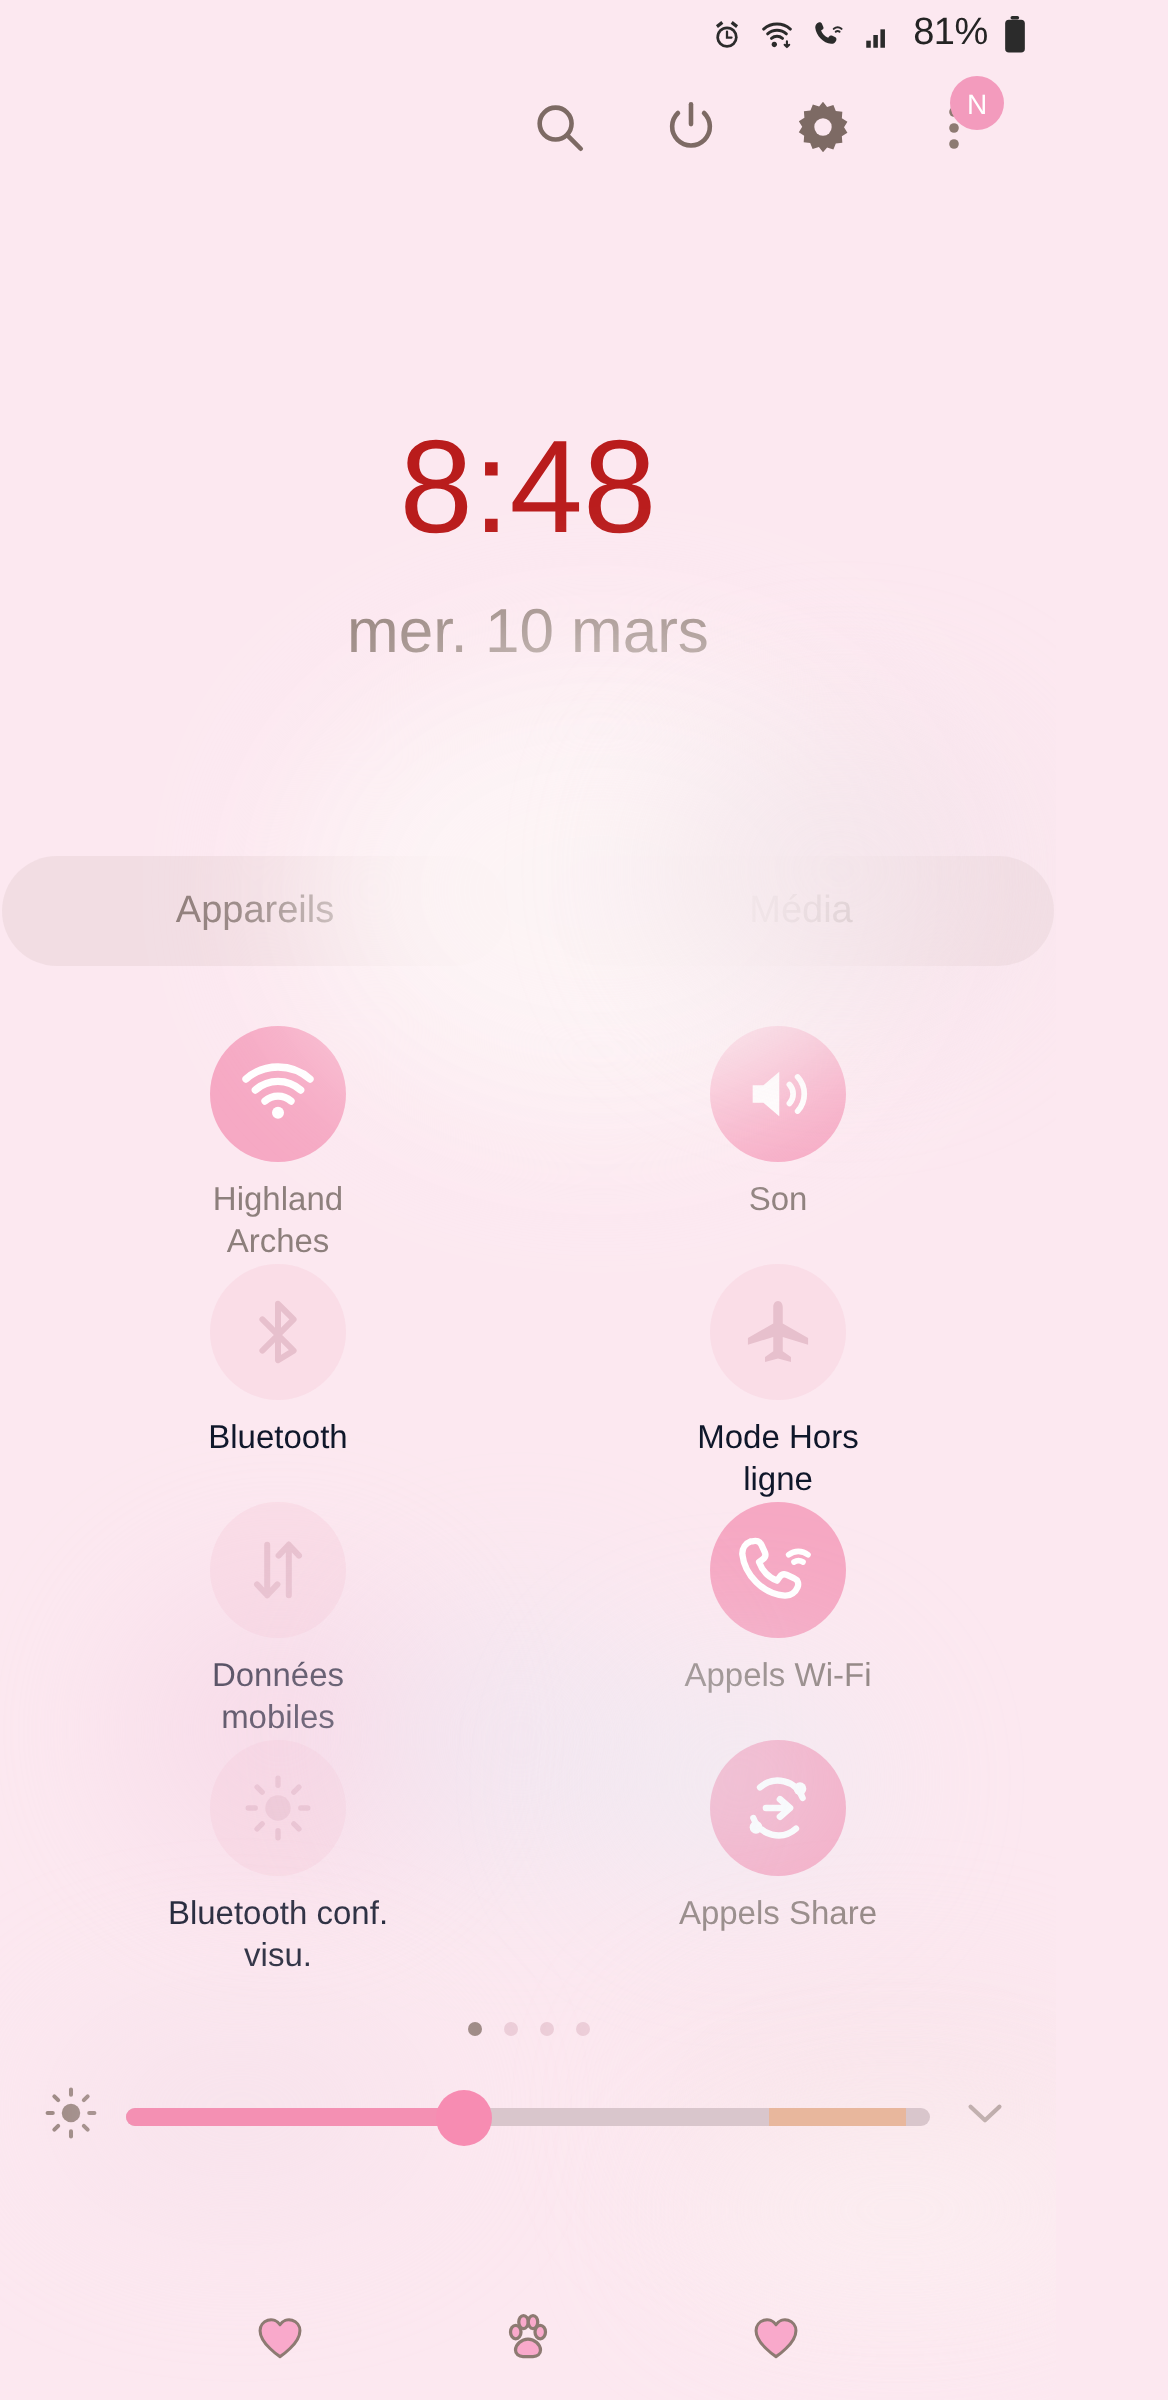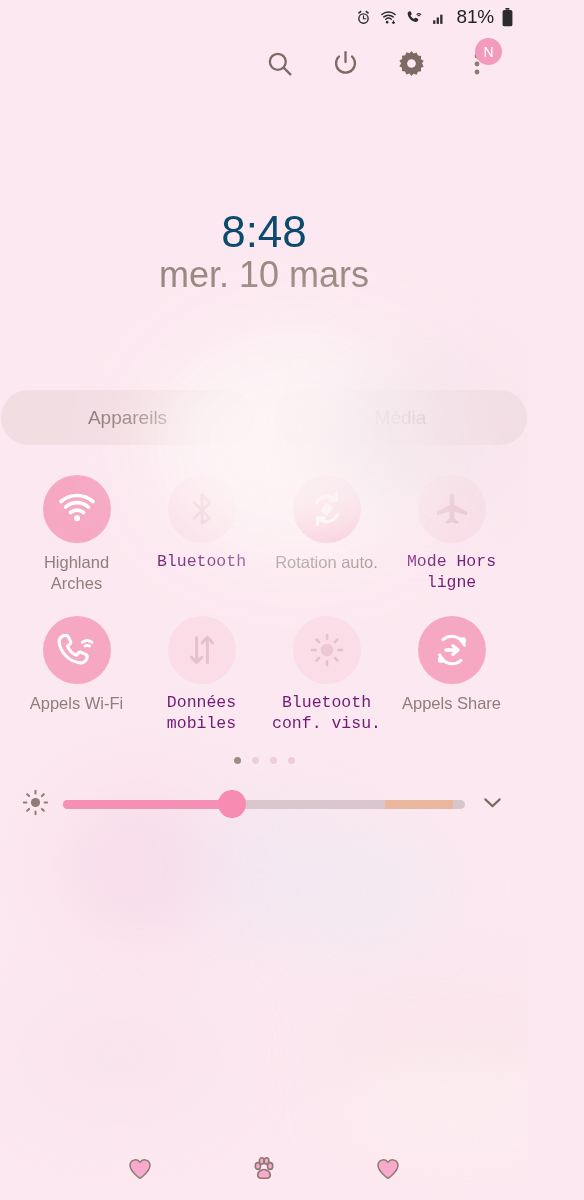--- a/index.html
+++ b/index.html
@@ -45,52 +45,52 @@
     display: flex; align-items: center; justify-content: center; }
   .badge-n {
     position: absolute; top: -10px; right: -10px;
     width: 27px; height: 27px; border-radius: 50%;
     background: #f39bbd; color: #fff;
     font-size: 14px; display: flex; align-items: center; justify-content: center;
   }
 
   
   #clock-area { margin-top: 118px; text-align: center; }
-  #clock-time { font-size: 44px; color: #0c4a6e; font-weight: 400; letter-spacing: 0px; line-height: 1; margin-top: 24px; }
-  #clock-date { font-size: 36px; color: #998781; }
+  #clock-time { font-size: 66px; color: #b91c1c; font-weight: 400; letter-spacing: 0px; line-height: 1; margin-top: 24px; }
+  #clock-date { font-size: 31px; color: #998781; margin-top: 22px; }
 
   
   #pill-row { margin-top: 94px; display: flex; justify-content: center; gap: 20px; }
   .pill {
     width: 253px; height: 55px; border-radius: 28px;
     background: rgba(235,215,220,.62);
     display: flex; align-items: center; justify-content: center;
     font-size: 19px; color: #8f7d7a;
   }
 
   
   #toggle-grid {
     margin-top: 30px;
-    display: grid; grid-template-columns: repeat(4, 1fr);
-    row-gap: 22px; padding: 0 14px;
+    display: grid; grid-template-columns: repeat(2, 1fr);
+    padding: 0 14px;
   }
   .tile { display: flex; flex-direction: column; align-items: center; }
   .tile-circle {
     width: 68px; height: 68px; border-radius: 50%;
     display: flex; align-items: center; justify-content: center;
   }
   .tile-circle.on  { background: #f6a8c3; }
   .tile-circle.off { background: rgba(246,200,214,.34); }
   .tile-circle.on svg  { fill: #ffffff; stroke: #ffffff; }
   .tile-circle.off svg { fill: #e7c0cd; stroke: #e7c0cd; }
   .tile-label {
     margin-top: 9px; font-size: 16.5px; line-height: 1.27;
     text-align: center; color: #8d7f7c; max-width: 118px;
   }
-  .tile-circle.off + .tile-label { color: #701a75; font-family: Liberation Mono, monospace; }
+  .tile-circle.off + .tile-label { color: #0f172a; }
 
   
   #page-dots { margin-top: 22px; display: flex; justify-content: center; gap: 11px; }
   #page-dots .dot { width: 7px; height: 7px; border-radius: 50%; background: #eccdd8; }
   #page-dots .dot.active { background: #9b8782; }
 
   
   #brightness-row {
     margin-top: 25px; display: flex; align-items: center;
     padding: 0 22px; gap: 14px;
@@ -221,72 +221,70 @@
         <svg width="40" height="40" viewBox="0 0 24 24">
           <circle cx="12" cy="17.6" r="1.8" fill="#fff" stroke="none"></circle>
           <path d="M8.1 14.1a6 6 0 0 1 7.8 0" stroke="#fff" stroke-width="2.2" fill="none" stroke-linecap="round"></path>
           <path d="M5.2 10.8a10.2 10.2 0 0 1 13.6 0" stroke="#fff" stroke-width="2.2" fill="none" stroke-linecap="round"></path>
           <path d="M2.4 7.5a14.6 14.6 0 0 1 19.2 0" stroke="#fff" stroke-width="2.2" fill="none" stroke-linecap="round"></path>
         </svg>
       </div>
       <div class="tile-label">Highland Arches</div>
     </div>
 
+    <div class="tile">
+      <div class="tile-circle on">
+        <svg width="38" height="38" viewBox="0 0 24 24">
+          <path d="M4 9.2h3.4L12.4 5v14l-5-4.2H4z" fill="#fff" stroke="none"></path>
+          <path d="M15.6 9a4.4 4.4 0 0 1 0 6" stroke="#fff" stroke-width="1.8" fill="none" stroke-linecap="round"></path>
+          <path d="M18.2 6.6a8 8 0 0 1 0 10.8" stroke="#fff" stroke-width="1.8" fill="none" stroke-linecap="round"></path>
+        </svg>
+      </div>
+      <div class="tile-label">Son</div>
+    </div>
 
     <div class="tile">
       <div class="tile-circle off">
         <svg width="36" height="36" viewBox="0 0 24 24">
           <path d="M12 2.6 17.2 7.8 12 13V2.6zM12 13l5.2 5.2L12 21.4V13zM6.8 7.8 17.2 18.2M17.2 7.8 6.8 18.2" stroke="#e7c0cd" stroke-width="2" fill="none" stroke-linejoin="round" stroke-linecap="round"></path>
         </svg>
       </div>
       <div class="tile-label">Bluetooth</div>
     </div>
 
-    <div class="tile">
-      <div class="tile-circle on">
-        <svg width="40" height="40" viewBox="0 0 24 24">
-          <path d="M5.6 8.4a8 8 0 0 1 12-2" stroke="#fff" stroke-width="2" fill="none" stroke-linecap="round"></path>
-          <path d="M18.4 15.6a8 8 0 0 1-12 2" stroke="#fff" stroke-width="2" fill="none" stroke-linecap="round"></path>
-          <path d="M17.6 2.8v3.8h-3.8" stroke="#fff" stroke-width="2" fill="none" stroke-linecap="round" stroke-linejoin="round"></path>
-          <path d="M6.4 21.2v-3.8h3.8" stroke="#fff" stroke-width="2" fill="none" stroke-linecap="round" stroke-linejoin="round"></path>
-          <rect x="9.4" y="9" width="5.2" height="6.4" rx="1.2" fill="#fff" stroke="none" transform="rotate(38 12 12)"></rect>
-        </svg>
-      </div>
-      <div class="tile-label">Rotation auto.</div>
-    </div>
 
 
     <div class="tile">
       <div class="tile-circle off">
         <svg width="38" height="38" viewBox="0 0 24 24">
           <path d="M12 2.2c.9 0 1.5.9 1.5 2v5.1l8 4.6v2.1l-8-2.4v4.5l2.6 1.8v1.6L12 20.4l-4.1 1.1v-1.6l2.6-1.8v-4.5l-8 2.4v-2.1l8-4.6V4.2c0-1.1.6-2 1.5-2z" fill="#e7c0cd" stroke="none"></path>
         </svg>
       </div>
       <div class="tile-label">Mode Hors ligne</div>
+    </div>
+
+    <div class="tile">
+      <div class="tile-circle off">
+        <svg width="36" height="36" viewBox="0 0 24 24">
+          <path d="M8.4 3.6v16.8M8.4 20.4 5 16.8M8.4 20.4l3.4-3.6" stroke="#e7c0cd" stroke-width="2" fill="none" stroke-linecap="round" stroke-linejoin="round"></path>
+          <path d="M15.6 20.4V3.6M15.6 3.6 12.2 7.2M15.6 3.6 19 7.2" stroke="#e7c0cd" stroke-width="2" fill="none" stroke-linecap="round" stroke-linejoin="round"></path>
+        </svg>
+      </div>
+      <div class="tile-label">Données mobiles</div>
     </div>
 
     <div class="tile">
       <div class="tile-circle on">
         <svg width="40" height="40" viewBox="0 0 24 24">
           <path d="M4.4 3.4c1.1-.4 2.1 0 2.6 1l1.1 2.4c.3.8 0 1.5-.7 2l-1.1.8c.9 2.5 2.9 4.6 5.4 5.6l.8-1.1c.5-.7 1.2-1 2-.7l2.4 1.1c1 .4 1.4 1.5 1 2.6-.6 1.5-2.1 2.7-3.9 2.6-6.6-.5-12-6.3-12.7-12.4-.1-1.8 1-3.3 2.6-3.9z" fill="none" stroke="#fff" stroke-width="1.9" stroke-linejoin="round"></path>
           <path d="M15.2 7.4a4.8 4.8 0 0 1 5.8 0" stroke="#fff" stroke-width="1.7" fill="none" stroke-linecap="round"></path>
           <path d="M16.8 9.6a2.6 2.6 0 0 1 2.7 0" stroke="#fff" stroke-width="1.7" fill="none" stroke-linecap="round"></path>
         </svg>
       </div>
       <div class="tile-label">Appels Wi-Fi</div>
-    </div>
-
-    <div class="tile">
-      <div class="tile-circle off">
-        <svg width="36" height="36" viewBox="0 0 24 24">
-          <path d="M8.4 3.6v16.8M8.4 20.4 5 16.8M8.4 20.4l3.4-3.6" stroke="#e7c0cd" stroke-width="2" fill="none" stroke-linecap="round" stroke-linejoin="round"></path>
-          <path d="M15.6 20.4V3.6M15.6 3.6 12.2 7.2M15.6 3.6 19 7.2" stroke="#e7c0cd" stroke-width="2" fill="none" stroke-linecap="round" stroke-linejoin="round"></path>
-        </svg>
-      </div>
-      <div class="tile-label">Données mobiles</div>
     </div>
 
     <div class="tile">
       <div class="tile-circle off">
         <svg width="38" height="38" viewBox="0 0 24 24">
           <circle cx="12" cy="12" r="4" fill="#e7c0cd" stroke="none" opacity=".75"></circle>
           <g stroke="#e7c0cd" stroke-width="1.7" stroke-linecap="round">
             <path d="M12 2.6v2.2M12 19.2v2.2M2.6 12h2.2M19.2 12h2.2"></path>
             <path d="M5.4 5.4l1.6 1.6M17 17l1.6 1.6M18.6 5.4 17 7M7 17l-1.6 1.6"></path>
           </g>

